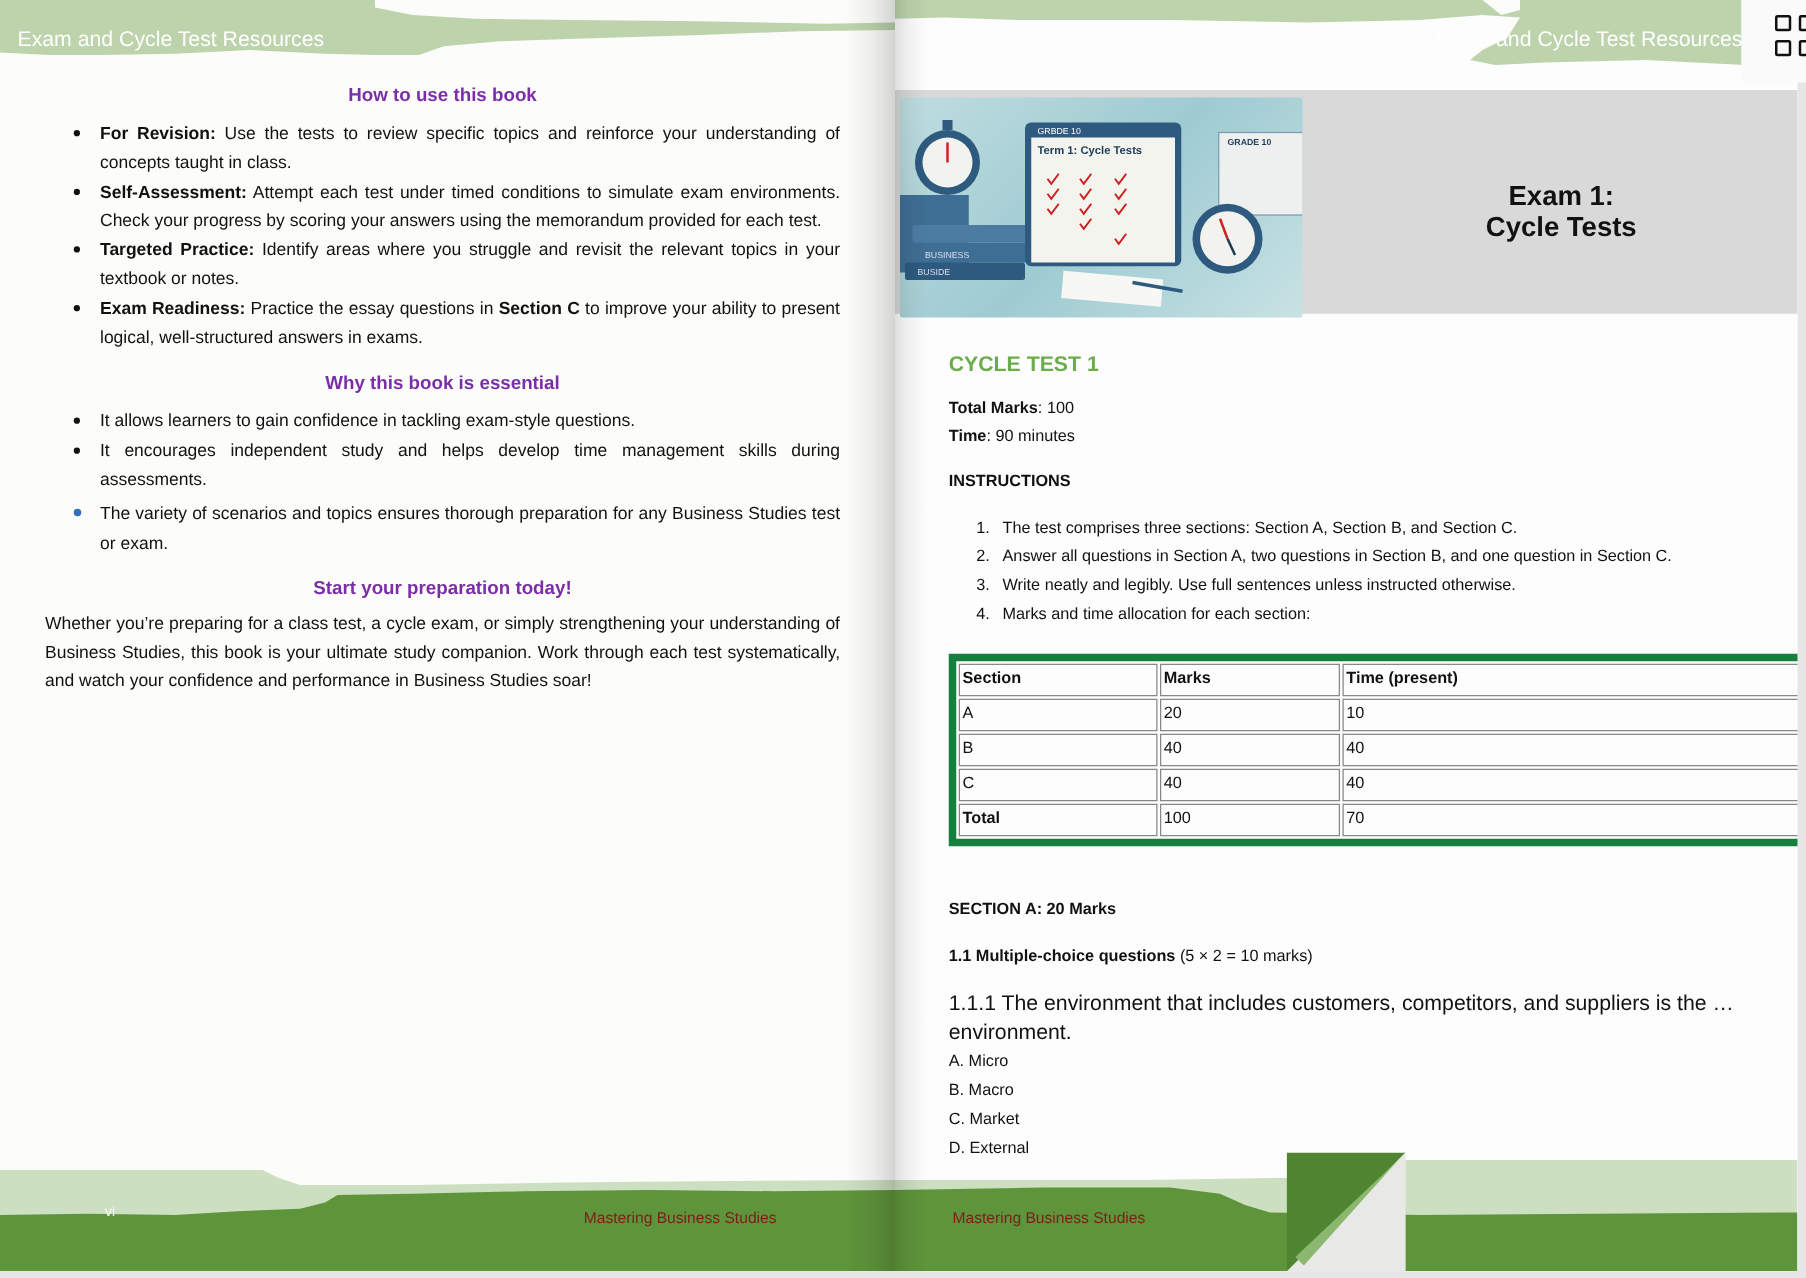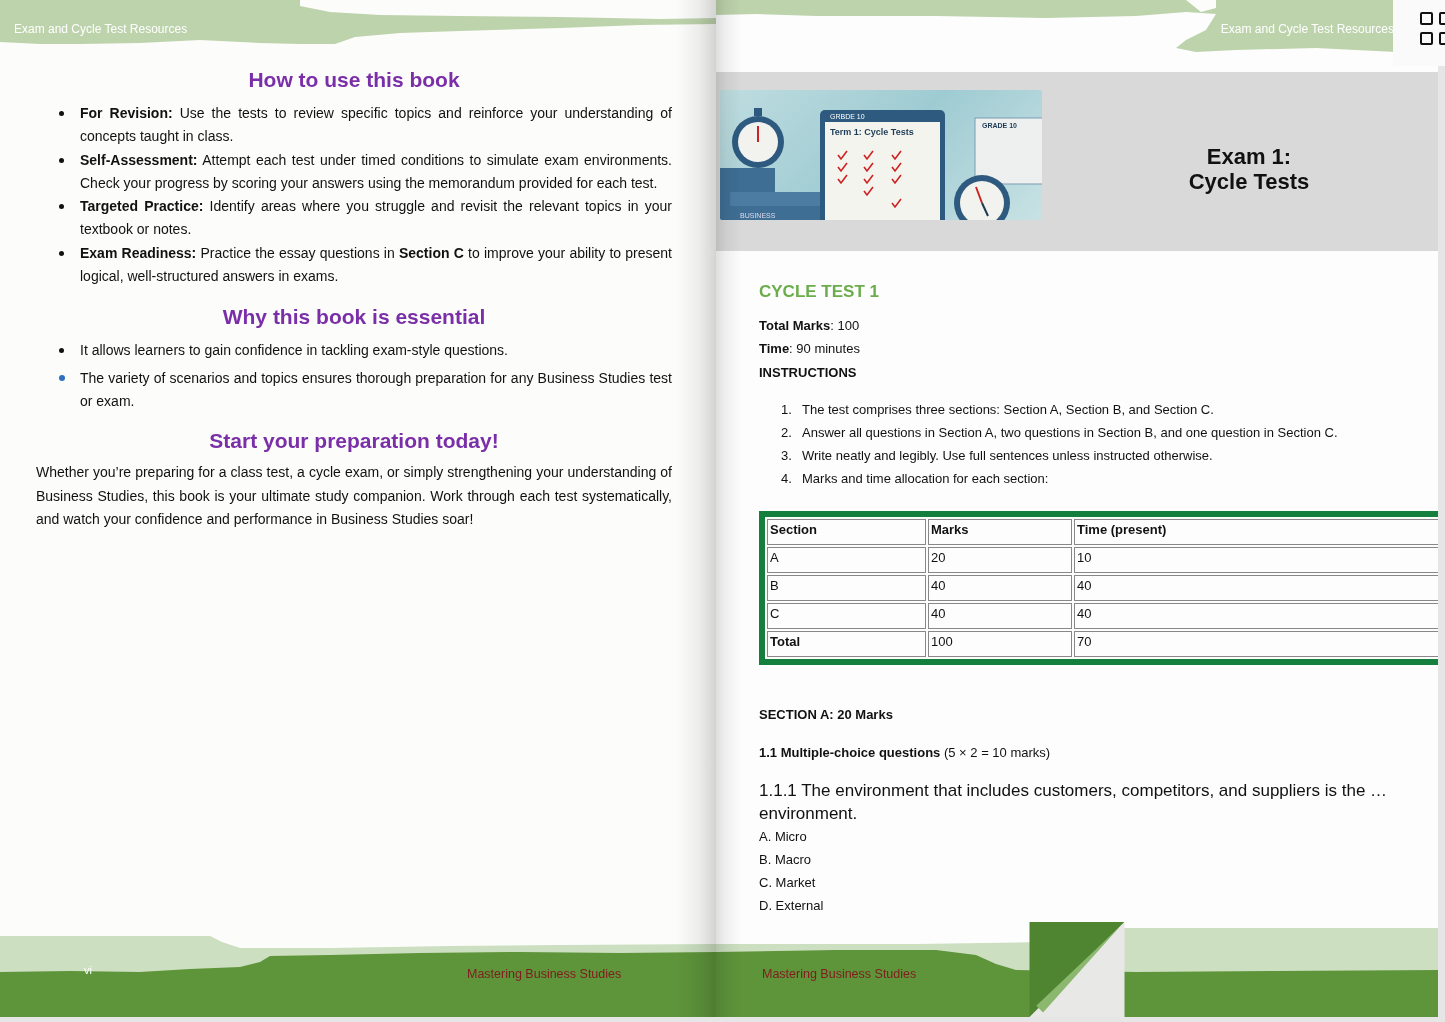--- a/index.html
+++ b/index.html
@@ -12,51 +12,51 @@
 
   
   .spine-left { position: absolute; right: 0; top: 0; width: 40px; height: 100%;
     background: linear-gradient(to right, rgba(0,0,0,0) 0%, rgba(0,0,0,0.06) 55%, rgba(0,0,0,0.16) 100%); z-index: 5; pointer-events: none; }
   .spine-right { position: absolute; left: 0; top: 0; width: 26px; height: 100%;
     background: linear-gradient(to left, rgba(0,0,0,0) 0%, rgba(0,0,0,0.05) 60%, rgba(0,0,0,0.12) 100%); z-index: 5; pointer-events: none; }
 
   
   .header-band { position: absolute; top: 0; left: 0; right: 0; height: 72px; }
   .header-band svg { position: absolute; top: 0; left: 0; width: 100%; height: 100%; }
-  .header-text { position: absolute; top: 22px; font-size: 12px; color: #fff; z-index: 2; }
+  .header-text { position: absolute; top: 22px; font-size: 17px; color: #fff; z-index: 2; }
   .page-left .header-text { left: 14px; }
   .page-right .header-text { right: 44px; }
 
   
   .footer-band { position: absolute; bottom: 0; left: 0; right: 0; height: 95px; }
   .footer-band svg { position: absolute; top: 0; left: 0; width: 100%; height: 100%; }
   .footer-text { position: absolute; top: 45px; font-size: 12.5px; color: #7f1d1d; z-index: 2; }
   .page-number { position: absolute; top: 42px; left: 84px; font-size: 11px; color: #fff; z-index: 2; }
 
   
   .left-content { position: absolute; top: 68px; left: 36px; width: 636px; }
-  .h-purple { color: #7a2fa8; font-weight: bold; font-size: 21px; text-align: center; }
+  .h-purple { color: #7a2fa8; font-weight: bold; font-size: 15px; text-align: center; }
   .bullets { list-style: none; margin-top: 10px; }
   .bullets li { position: relative; padding-left: 44px; font-size: 14px; line-height: 23.3px; text-align: justify; margin-bottom: 0; }
   .bullets li::before { content: ""; position: absolute; left: 23px; top: 9px; width: 5px; height: 5px; border-radius: 50%; background: #111; }
   .bullets li.blue::before { background: #2f6fbd; width: 6px; height: 6px; top: 8px; }
   .bullets li b { font-weight: bold; }
   .para { font-size: 14px; line-height: 23.3px; text-align: justify; margin-top: 8px; }
 
   
   .banner { position: absolute; top: 72px; left: 0; width: 722px; height: 179px; background: #d9d9d9; }
-  .banner-image { position: absolute; left: 4px; top: 18px; width: 322px; height: 130px; border-radius: 2px; overflow: hidden;
+  .banner-image { position: absolute; left: 4px; top: 6px; width: 322px; height: 176px; border-radius: 2px; overflow: hidden;
     background: linear-gradient(135deg, #bfdde0 0%, #9ecbd2 50%, #c8e2e4 100%); }
   .banner-title { position: absolute; left: 408px; top: 72px; width: 250px; text-align: center; font-weight: bold; font-size: 22px; line-height: 25px; color: #111; }
 
   .right-content { position: absolute; top: 282px; left: 43px; width: 640px; }
   .h-green { color: #6aad4a; font-weight: bold; font-size: 17px; }
   .meta-line { font-size: 13px; line-height: 23px; }
   .meta-line b { font-weight: bold; }
-  .instr-title { font-size: 13px; font-weight: bold; margin-top: 5px; }
+  .instr-title { font-size: 13px; font-weight: bold; margin-top: 17px; }
   .numbered { list-style: none; margin-top: 18px; padding-left: 22px; }
   .numbered li { font-size: 13px; line-height: 23px; display: flex; }
   .numbered li .num { width: 21px; flex: none; }
 
   table.marks { margin-top: 21px; border: 6px solid #15803d; border-spacing: 2px; width: 748px; font-size: 13px; }
   table.marks td { border: 1px solid #888; height: 26px; vertical-align: top; padding: 2px 2px; }
   table.marks td:nth-child(1) { width: 159px; }
   table.marks td:nth-child(2) { width: 144px; }
   table.marks tr.head td, table.marks td.bold { font-weight: bold; }
 
@@ -87,20 +87,21 @@
     <ul class="bullets">
       <li><b>For Revision:</b><span> Use the tests to review specific topics and reinforce your understanding of concepts taught in class.</span></li>
       <li><b>Self-Assessment:</b><span> Attempt each test under timed conditions to simulate exam environments. Check your progress by scoring your answers using the memorandum provided for each test.</span></li>
       <li><b>Targeted Practice:</b><span> Identify areas where you struggle and revisit the relevant topics in your textbook or notes.</span></li>
       <li><b>Exam Readiness:</b><span> Practice the essay questions in </span><b>Section C</b><span> to improve your ability to present logical, well-structured answers in exams.</span></li>
     </ul>
 
     <h2 class="h-purple" style="margin-top:17px;">Why this book is essential</h2>
     <ul class="bullets">
       <li>It allows learners to gain confidence in tackling exam-style questions.</li>
+      <li>It encourages independent study and helps develop time management skills during assessments.</li>
       <li class="blue" style="margin-top:4px;">The variety of scenarios and topics ensures thorough preparation for any Business Studies test or exam.</li>
     </ul>
 
     <h2 class="h-purple" style="margin-top:16px;">Start your preparation today!</h2>
     <p class="para">Whether you’re preparing for a class test, a cycle exam, or simply strengthening your understanding of Business Studies, this book is your ultimate study companion. Work through each test systematically, and watch your confidence and performance in Business Studies soar!</p>
   </div>
 
   <div class="footer-band">
     <svg viewBox="0 0 716 95" preserveAspectRatio="none">
       <path d="M0,14 L210,14 L222,20 L240,26 L330,26 L450,24 L560,23 L716,22 L716,95 L0,95 Z" fill="#ccdfc0"></path>

